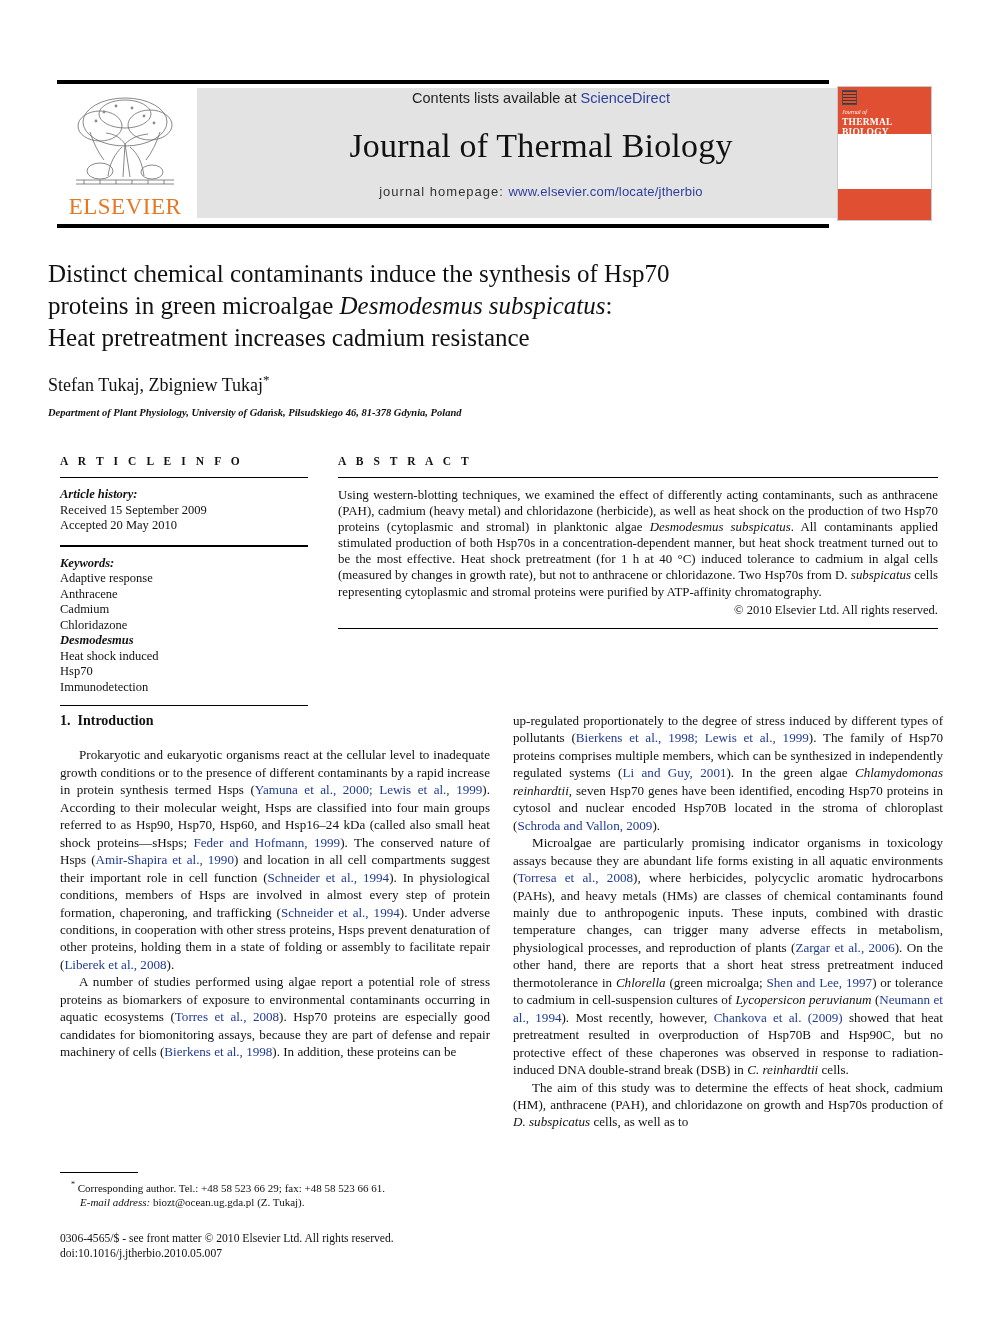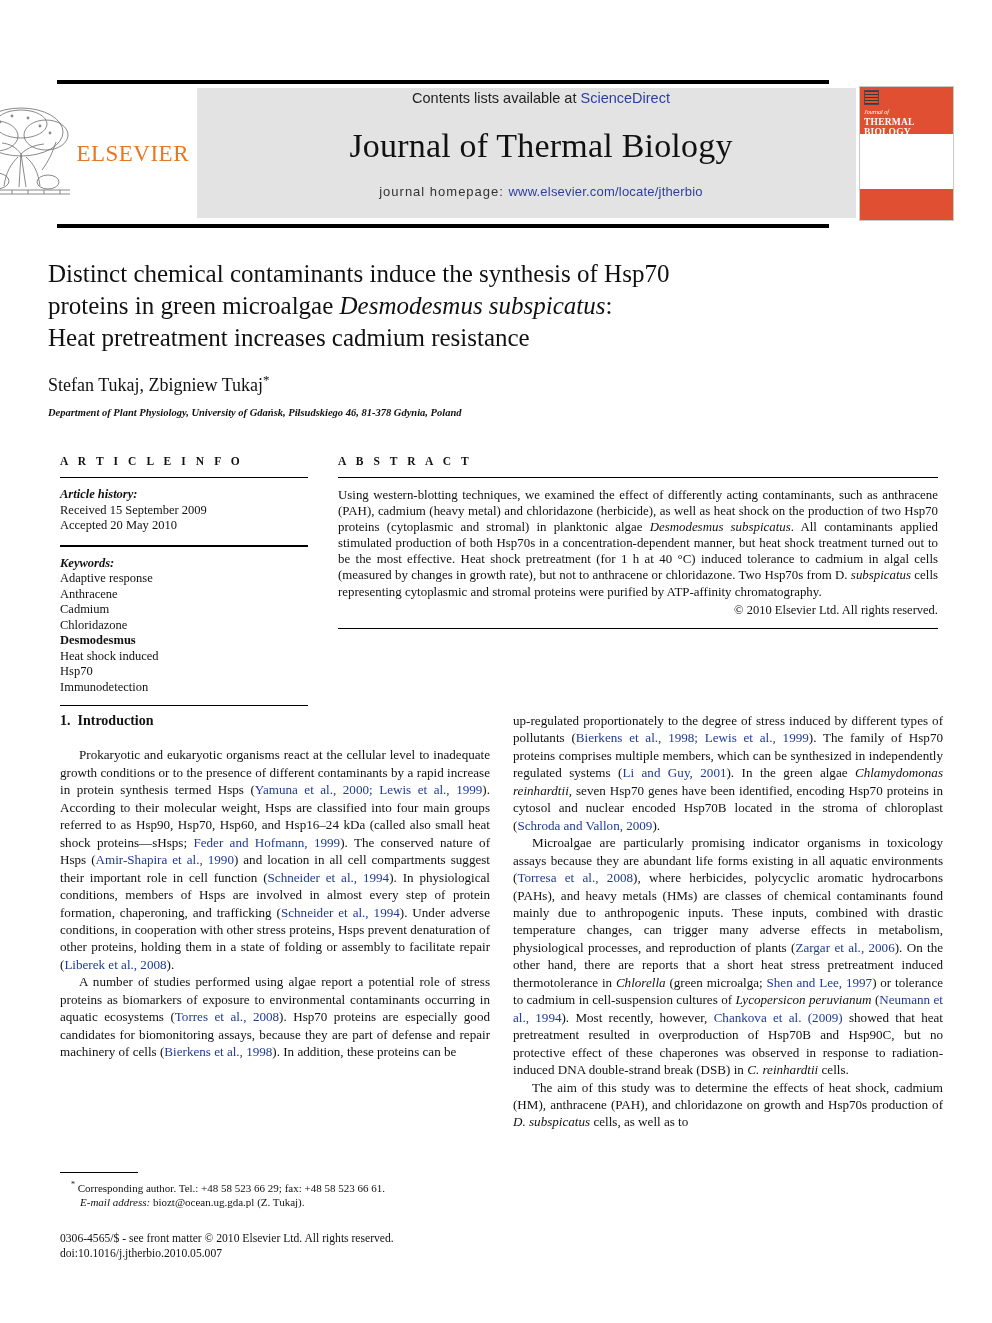--- a/index.html
+++ b/index.html
@@ -53,21 +53,21 @@
   .rule-bottom { top: 144px; }
 
   .elsevier-logo {
     position: absolute;
     left: 4px;
     top: 8px;
     width: 128px;
     height: 130px;
     background: #fff;
     display: flex;
-    flex-direction: row;
+    flex-direction: column;
     align-items: center;
     justify-content: flex-end;
   }
   .tree-svg { display: block; }
   .elsevier-word {
     font-family: "Liberation Serif", serif;
     font-size: 23px;
     color: #e87722;
     letter-spacing: 0.5px;
     line-height: 1;
@@ -104,21 +104,21 @@
   .homepage-line {
     font-family: "Liberation Sans", sans-serif;
     font-size: 13px;
     color: #333;
     letter-spacing: 1.0px;
   }
   .homepage-line .hp-url { color: #2b3f9e; letter-spacing: 0.2px; }
 
   .cover-thumb {
     position: absolute;
-    left: 802px;
+    left: 780px;
     top: 6px;
     width: 93px;
     height: 133px;
     background: #ffffff;
     border: 1px solid #c9c9c9;
     overflow: hidden;
   }
   .cover-band-top {
     height: 47px;
     background: #e04f31;
@@ -218,21 +218,21 @@
     background: #000;
     margin: 11px 0 9px 0;
   }
   .hist, .kw {
     font-family: "Liberation Serif", serif;
     font-size: 12.5px;
     line-height: 15.5px;
     color: #111;
   }
   .lbl-italic { font-style: italic; font-weight: bold; }
-  .kw .ital-item { font-weight: bold; }
+  .kw .ital-item { font-style: italic; font-weight: bold; }
 
   .abstract-text {
     font-family: "Liberation Serif", serif;
     font-size: 12.9px;
     line-height: 16.1px;
     text-align: justify;
     color: #111;
   }
   .abstract-text .ital { font-style: italic; }
   .copyright {

